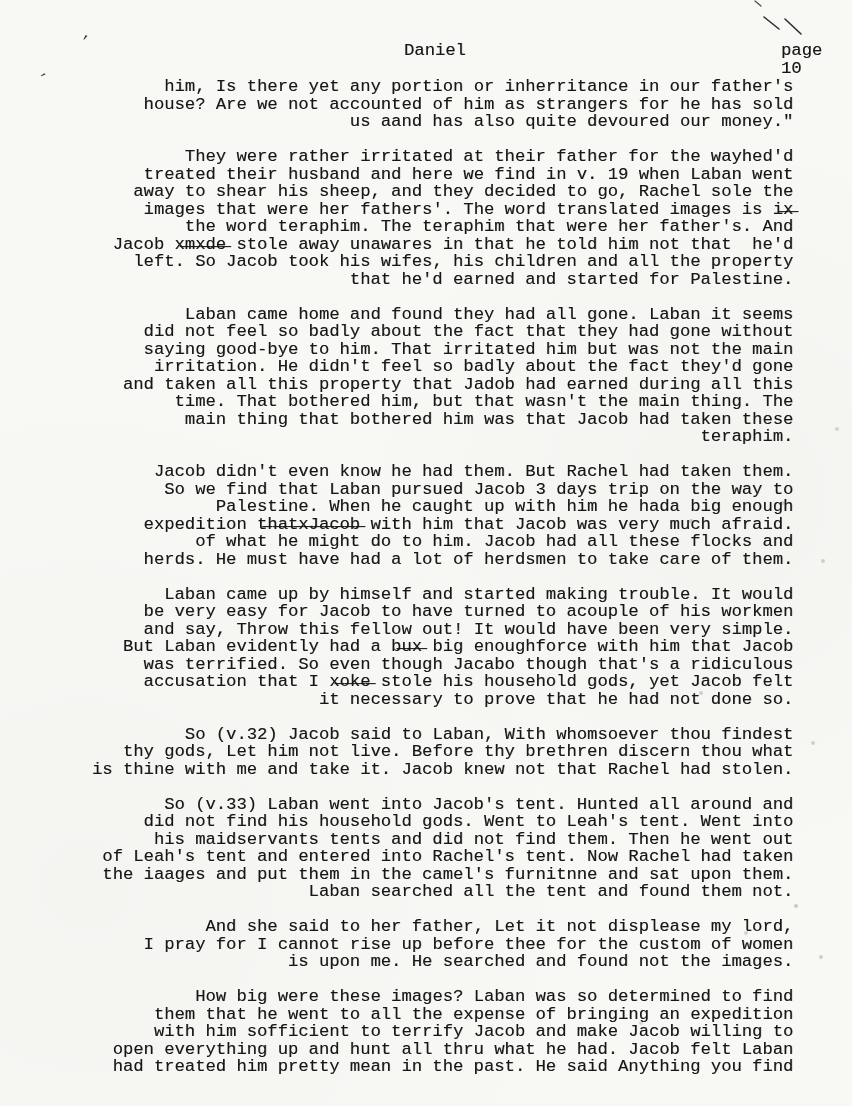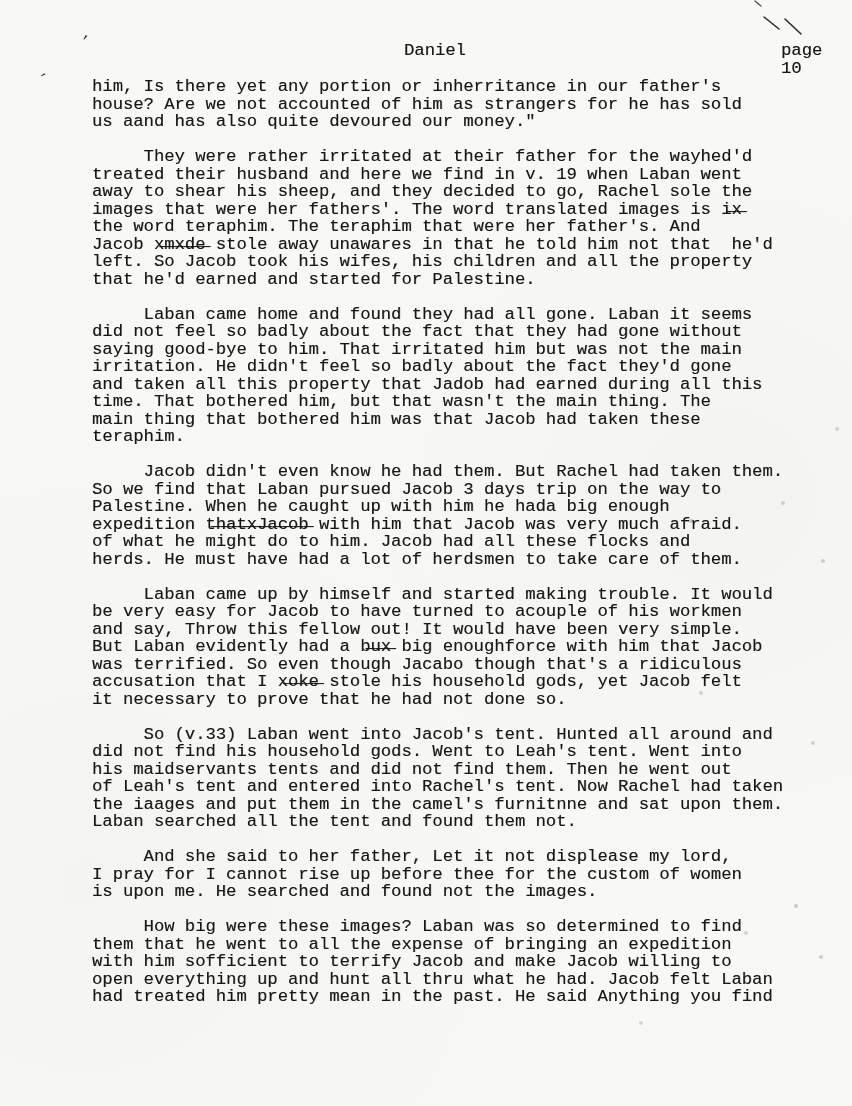--- a/index.html
+++ b/index.html
@@ -33,20 +33,21 @@
     margin-left: 48px;
   }
   .doc {
     position: absolute; left: 92px; top: 78px;
     font-size: 17.2px; line-height: 17.5px;
   }
   .para {
     margin: 0 0 17.5px 0;
     white-space: pre;
     text-shadow: 0.4px 0.3px 0.3px rgba(20,20,20,0.42);
+    text-align: right;
   }
   .pen-marks { position: absolute; left: 700px; top: 0; }
   .tick-1 {
     position: absolute; left: 80px; top: 34px;
     font-size: 15px; color: #2a2a2a; transform: rotate(12deg);
   }
   .tick-2 {
     position: absolute; left: 42px; top: 64px;
     font-size: 14px; color: #3a3a3a; transform: rotate(40deg);
   }
@@ -107,20 +108,23 @@
 expedition t̶h̶a̶t̶x̶J̶a̶c̶o̶b̶ with him that Jacob was very much afraid.
 of what he might do to him. Jacob had all these flocks and
 herds. He must have had a lot of herdsmen to take care of them.</p>
   <p class="para">     Laban came up by himself and started making trouble. It would
 be very easy for Jacob to have turned to acouple of his workmen
 and say, Throw this fellow out! It would have been very simple.
 But Laban evidently had a b̶u̶x̶ big enoughforce with him that Jacob
 was terrified. So even though Jacabo though that's a ridiculous
 accusation that I x̶o̶k̶e̶ stole his household gods, yet Jacob felt
 it necessary to prove that he had not done so.</p>
+  <p class="para">     So (v.32) Jacob said to Laban, With whomsoever thou findest
+thy gods, Let him not live. Before thy brethren discern thou what
+is thine with me and take it. Jacob knew not that Rachel had stolen.</p>
   <p class="para">     So (v.33) Laban went into Jacob's tent. Hunted all around and
 did not find his household gods. Went to Leah's tent. Went into
 his maidservants tents and did not find them. Then he went out
 of Leah's tent and entered into Rachel's tent. Now Rachel had taken
 the iaages and put them in the camel's furnitnne and sat upon them.
 Laban searched all the tent and found them not.</p>
   <p class="para">     And she said to her father, Let it not displease my lord,
 I pray for I cannot rise up before thee for the custom of women
 is upon me. He searched and found not the images.</p>
   <p class="para">     How big were these images? Laban was so determined to find

